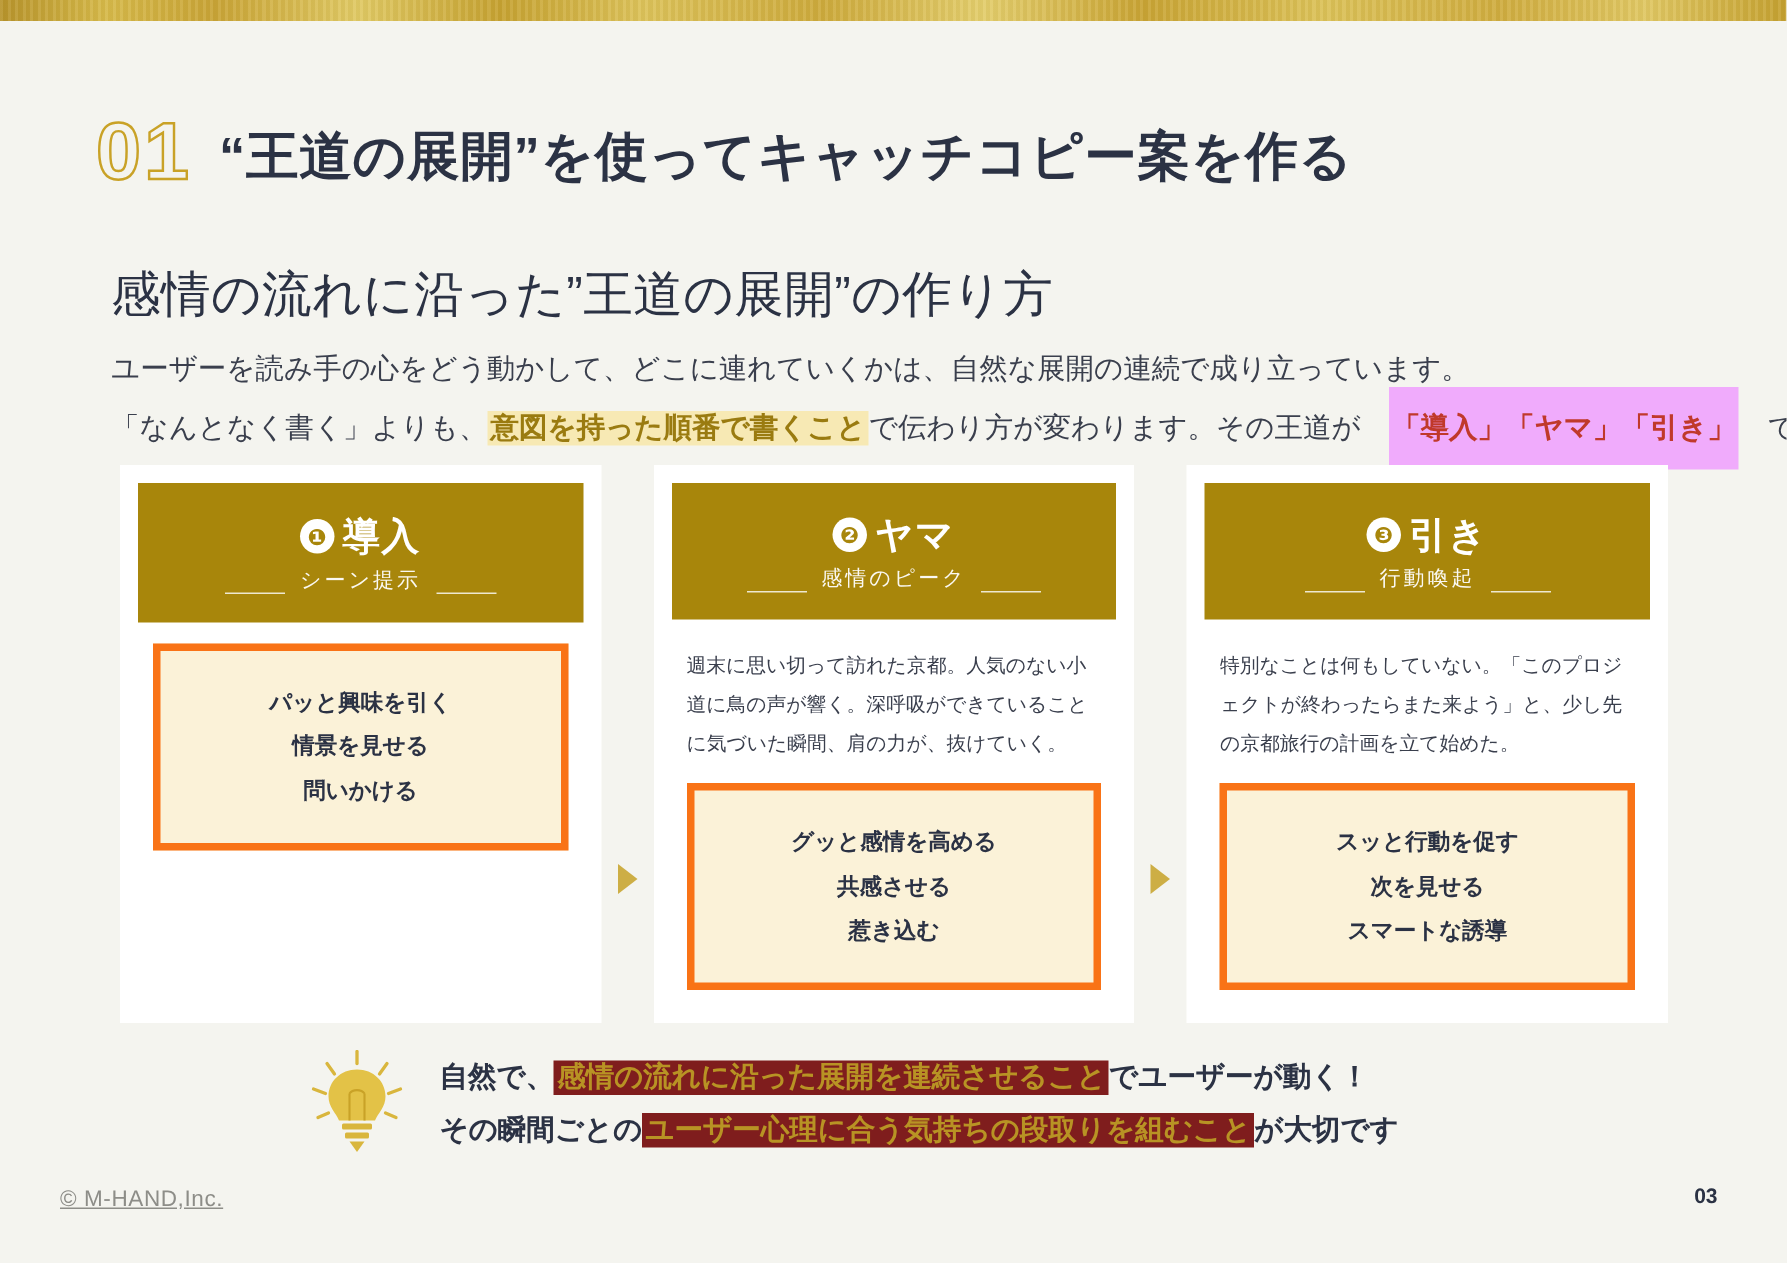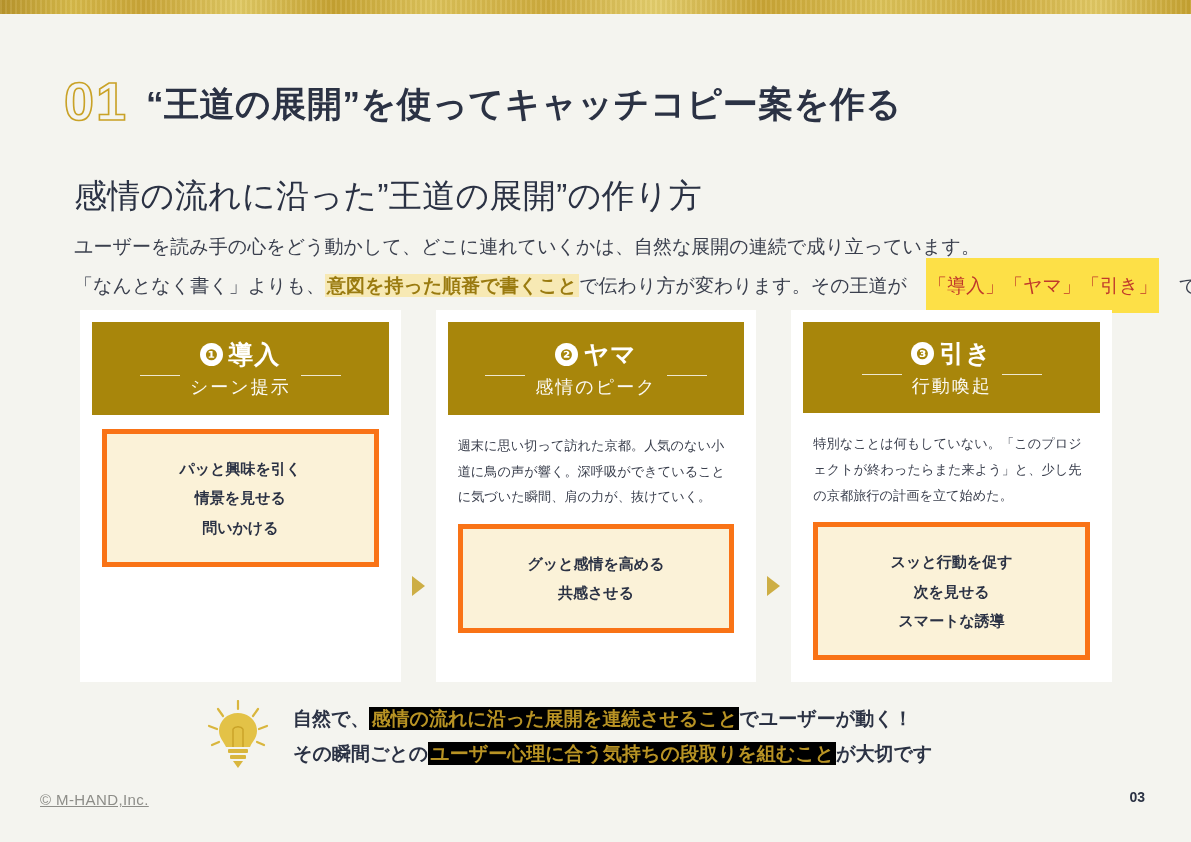--- a/index.html
+++ b/index.html
@@ -42,21 +42,21 @@
   }
 
   .subhead{
     position:absolute; left:74px; top:174px;
     font-size:33px; font-weight:400; color:#2b3244; letter-spacing:.3px;
   }
 
   .lead{ position:absolute; left:74px; top:232px; width:1050px; }
   .lead p{ font-size:19px; line-height:1.6; color:#3a3f4d; margin-bottom:9px; white-space:nowrap;}
   .hl{ background:#f7e9b4; padding:1px 2px; font-weight:700; color:#9a7b10; }
-  .hl-red{ color:#c0392b; font-weight:400; background:#fde047; padding:17px 2px;}
+  .hl-red{ color:#c0392b; font-weight:700; background:#f0abfc; padding:17px 2px;}
 
   
   .cards{
     position:absolute; left:80px; top:310px; width:1032px; height:372px;
     display:flex; align-items:stretch;
   }
   .card{
     width:330px; background:#ffffff; position:relative;
     display:flex; flex-direction:column;
   }
@@ -65,22 +65,22 @@
     display:flex; flex-direction:column; align-items:center; justify-content:center;
     color:#fff;
   }
   .card-head .ttl{ font-size:25px; font-weight:700; letter-spacing:1px; display:flex; align-items:center; gap:2px;}
   .card-head .circnum{
     display:inline-flex; align-items:center; justify-content:center;
     width:23px; height:23px; border-radius:50%; background:#fff; color:#a8860b;
     font-size:15px; font-weight:700; margin-right:3px;
   }
   .card-head .sub{
-    margin-top:4px; font-size:18px; letter-spacing:2px;
-    display:flex; align-items:flex-start; gap:10px; opacity:.95;
+    margin-top:4px; font-size:14px; letter-spacing:2px;
+    display:flex; align-items:flex-end; gap:10px; opacity:.95;
   }
   .card-head .sub .dash{ display:block; width:40px; height:1px; background:rgba(255,255,255,.85);}
   .card-body{
     padding:18px 22px 0 22px; font-size:13.2px; line-height:1.95; color:#3a3f4d;
   }
   .card-foot{ margin:14px 22px 22px 22px; }
   .pill{
     background:#fbf2d8; border:5px solid #f97316; padding:20px 10px;
     text-align:center; font-size:15px; font-weight:700; color:#2b3244; line-height:1.95;
   }
@@ -96,21 +96,21 @@
   }
 
   
   .callout{
     position:absolute; left:205px; top:700px; display:flex; align-items:center; gap:22px;
   }
   .bulb{ width:66px; height:72px; flex:none; }
   .callout-lines p{
     font-size:19px; font-weight:700; color:#2b3244; line-height:1.85; white-space:nowrap;
   }
-  .chl{ background:#000000; color:#b89324; padding:1px 2px; }
+  .chl{ background:#7f1d1d; color:#b89324; padding:1px 2px; }
 
   
   .copyright{ position:absolute; left:40px; top:791px; font-size:15px; color:#8d8d88; letter-spacing:.4px;text-decoration:underline;}
   .pageno{ position:absolute; right:46px; top:789px; font-size:14px; font-weight:700; color:#2b3244;}
 </style>
 </head>
 <body>
 
 <div class="topbar"></div>
 
@@ -165,20 +165,21 @@
         <i class="dash"></i>
         <span>感情のピーク</span>
         <i class="dash"></i>
       </div>
     </div>
     <div class="card-body">週末に思い切って訪れた京都。人気のない小道に鳥の声が響く。深呼吸ができていることに気づいた瞬間、肩の力が、抜けていく。</div>
     <div class="card-foot">
       <div class="pill">
         <div>グッと感情を高める</div>
         <div>共感させる</div>
+        <div>惹き込む</div>
       </div>
     </div>
   </div>
 
   <div class="arrow">
       <span></span>
     </div>
 
   <div class="card">
     <div class="card-head">

